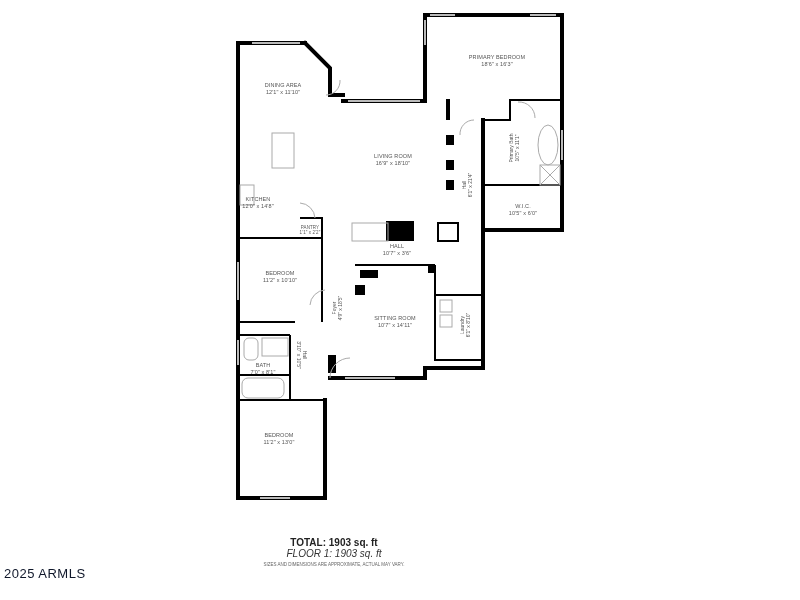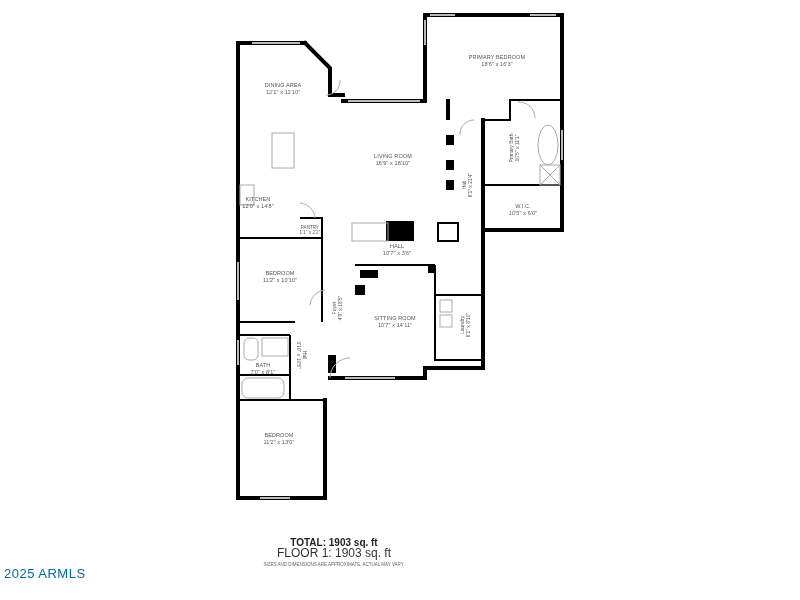--- a/index.html
+++ b/index.html
@@ -6,23 +6,23 @@
     body { width:800px; height:600px; position:relative; overflow:hidden; font-family:"Liberation Sans", sans-serif; }
     #plan { position:absolute; left:0; top:0; width:800px; height:600px; }
     .lbl { position:absolute; text-align:center; color:#555; font-size:5.5px; line-height:7px; letter-spacing:0.1px; white-space:nowrap; transform:translateX(-50%); }
     .lbl .n { display:block; text-transform:uppercase; }
     .lbl .d { display:block; }
     .vlbl { position:absolute; color:#555; font-size:5px; line-height:6px; white-space:nowrap; text-align:center; transform:translate(-50%,-50%) rotate(-90deg); }
     .vlbl .n, .vlbl .d { display:block; }
     .vlbl.cw { transform:translate(-50%,-50%) rotate(90deg); }
     .totals { position:absolute; left:0; width:668px; top:537px; text-align:center; color:#222; }
     .totals .t { font-weight:bold; font-size:10px; line-height:11px; }
-    .totals .l { font-size:12px; line-height:11px; color:#333; }
+    .totals .l { font-size:10px; line-height:11px; color:#333;font-style:italic; }
     .totals .disc { font-size:4.5px; line-height:8px; color:#666; margin-top:2px; }
-    .copy { position:absolute; left:4px; top:566px; font-size:13px; color:#0369a1; letter-spacing:0.5px; }
+    .copy { position:absolute; left:4px; top:566px; font-size:13px; color:#0f172a; letter-spacing:0.5px; }
   </style>
 </head>
 <body>
 
 <svg id="plan" viewBox="0 0 800 600" xmlns="http://www.w3.org/2000/svg">
   <g fill="none" stroke="#000" stroke-width="4" stroke-linecap="square">
 
     <path d="M238 43 L238 238"></path>
     <path d="M238 43 L305 43"></path>
     <path d="M305 43 L330 68 L330 95 L343 95"></path>

